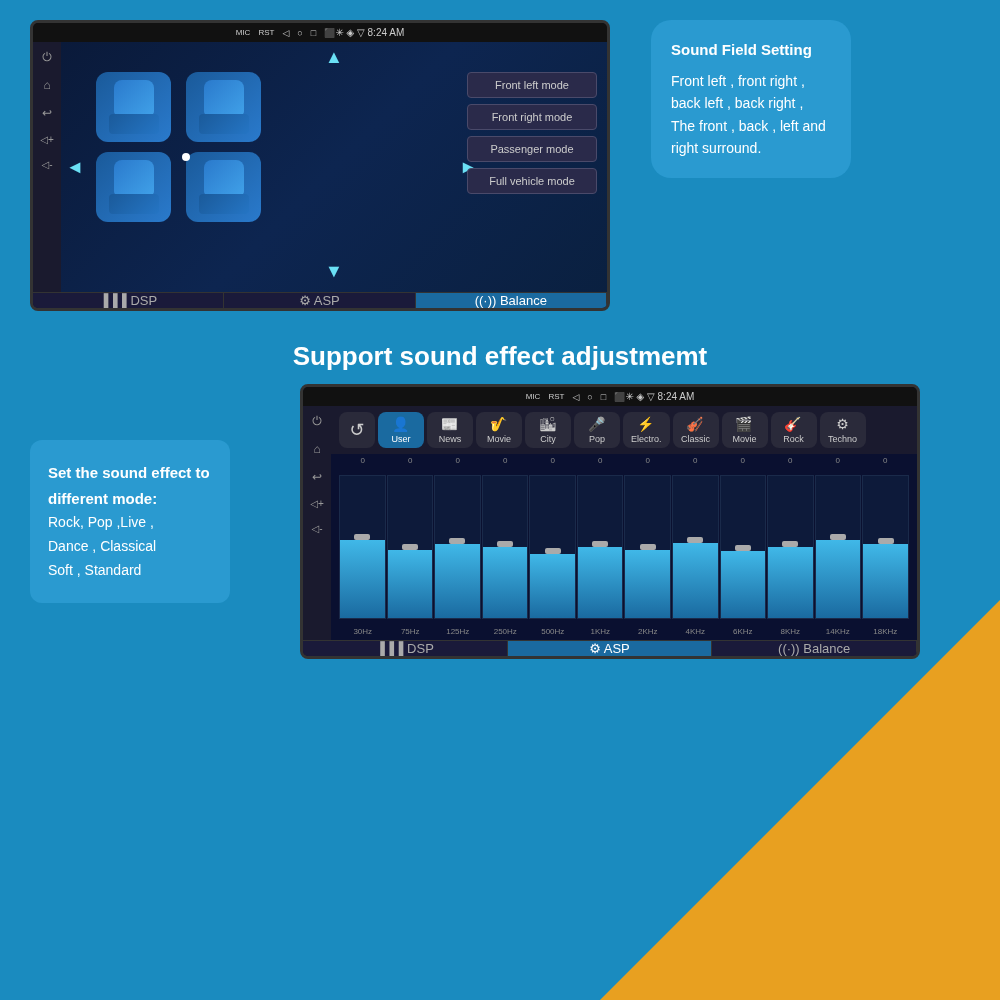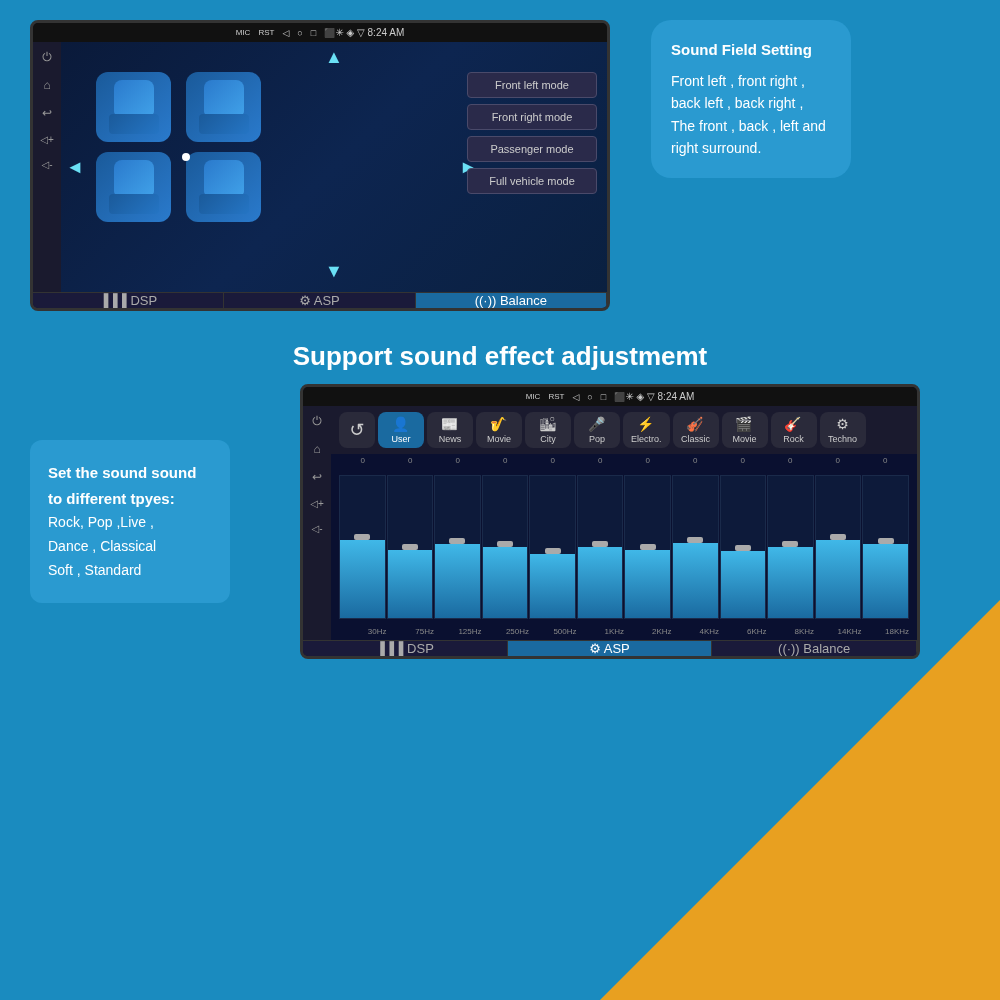--- a/index.html
+++ b/index.html
@@ -370,21 +370,21 @@
     }
 
     .eq-label-row {
       display: flex;
       padding: 0 8px 4px;
       background: #0a1030;
     }
 
     .eq-freq-label {
       flex: 1;
-      text-align: right;
+      text-align: center;
       font-size: 8px;
       color: #888;
     }
 
     .eq-value-row {
       display: flex;
       padding: 2px 8px;
       background: #0a1030;
     }
 
@@ -486,21 +486,21 @@
       </div>
     </div>
   </div>
 
   <div class="section2">
     <h2 class="section2-title">Support sound effect adjustmemt</h2>
 
     <div class="bottom-section">
 
       <div class="sound-info-box">
-        <div class="sound-info-title">Set the sound sound to different tpyes:</div>
+        <div class="sound-info-title">Set the sound effect to different mode:</div>
         <div>Rock, Pop ,Live ,<br>Dance , Classical<br>Soft , Standard</div>
       </div>
 
       <div class="device-screen device-screen-bottom">
 
         <div class="status-bar">
           <div class="status-bar-left">
             <span style="font-size:8px;">MIC</span>
             <span style="font-size:8px;">RST</span>
             <span>◁</span>

